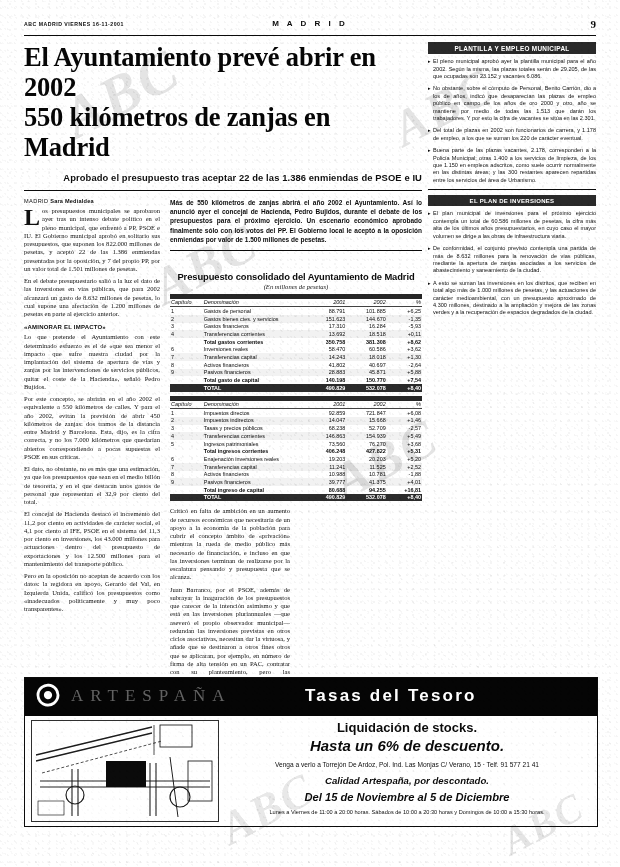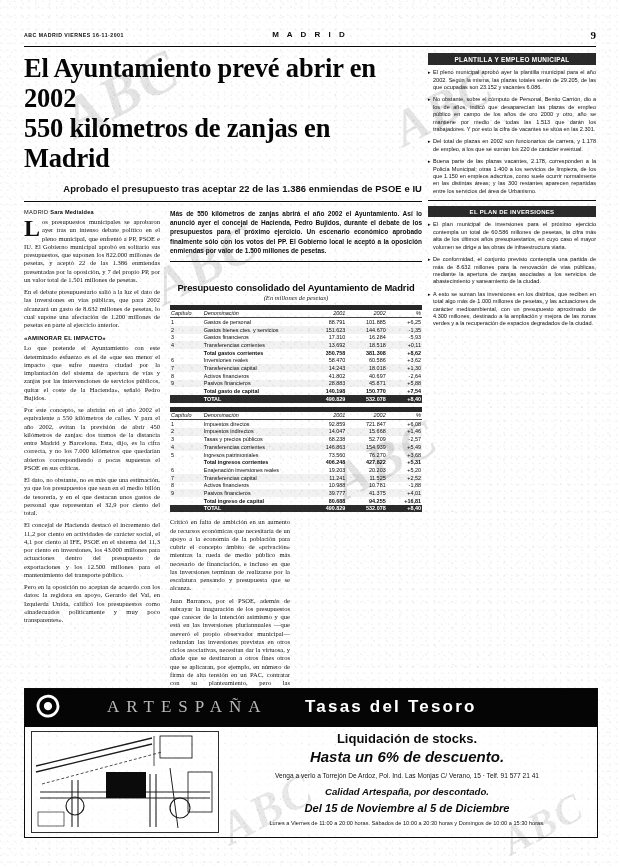--- a/index.html
+++ b/index.html
@@ -25,21 +25,21 @@
   }
   .wm{
     position:absolute;z-index:35;pointer-events:none;
     font-family:"Liberation Serif",serif;
     font-style:italic;font-weight:700;
     color:rgba(40,40,40,.13);
     transform:rotate(-28deg);
     letter-spacing:2px;
   }
 
-  .sheet{position:absolute;left:24px;top:28px;width:572px;height:810px;}
+  .sheet{position:absolute;left:24px;top:17px;width:572px;height:810px;}
 
   
   .masthead{position:relative;height:18px;border-bottom:1px solid #111;}
   .mh-left{position:absolute;left:0;top:4px;font-family:"Liberation Sans",sans-serif;
     font-size:5.2px;font-weight:700;letter-spacing:.5px;color:#111;}
   .mh-center{position:absolute;left:0;right:0;top:2px;text-align:center;
     font-family:"Liberation Sans",sans-serif;font-size:8px;font-weight:700;
     letter-spacing:3px;color:#111;}
   .mh-right{position:absolute;right:0;top:1px;font-family:"Liberation Serif",serif;
     font-size:11px;font-weight:700;color:#111;}
@@ -154,22 +154,22 @@
   
   .ad{position:absolute;left:0;bottom:0;width:572px;height:148px;
       border:1.6px solid #111;background:#fff;overflow:hidden;}
   .ad-bar{height:38px;background:#0b0b0b;position:relative;}
   .ad-logo{
     position:absolute;left:10px;top:5px;width:27px;height:27px;
     color:#fff;font-size:26px;line-height:27px;font-weight:700;
     font-family:"Liberation Serif",serif;
   }
   .ad-brand{
-    position:absolute;left:46px;top:8px;color:#fca5a5;
-    font-family:"Liberation Serif",serif;font-size:17px;letter-spacing:7px;margin-left:36px;
+    position:absolute;left:46px;top:8px;color:#15803d;
+    font-family:"Liberation Serif",serif;font-size:17px;letter-spacing:7px;
   }
   .ad-title{
     position:absolute;left:280px;top:8px;color:#fff;
     font-family:"Liberation Sans",sans-serif;font-weight:700;
     font-size:17px;letter-spacing:2.2px;
   }
   .ad-body{position:relative;height:110px;}
   .ad-map{
     position:absolute;left:6px;top:4px;width:186px;height:100px;
     border:1px solid #333;background:#fff;

